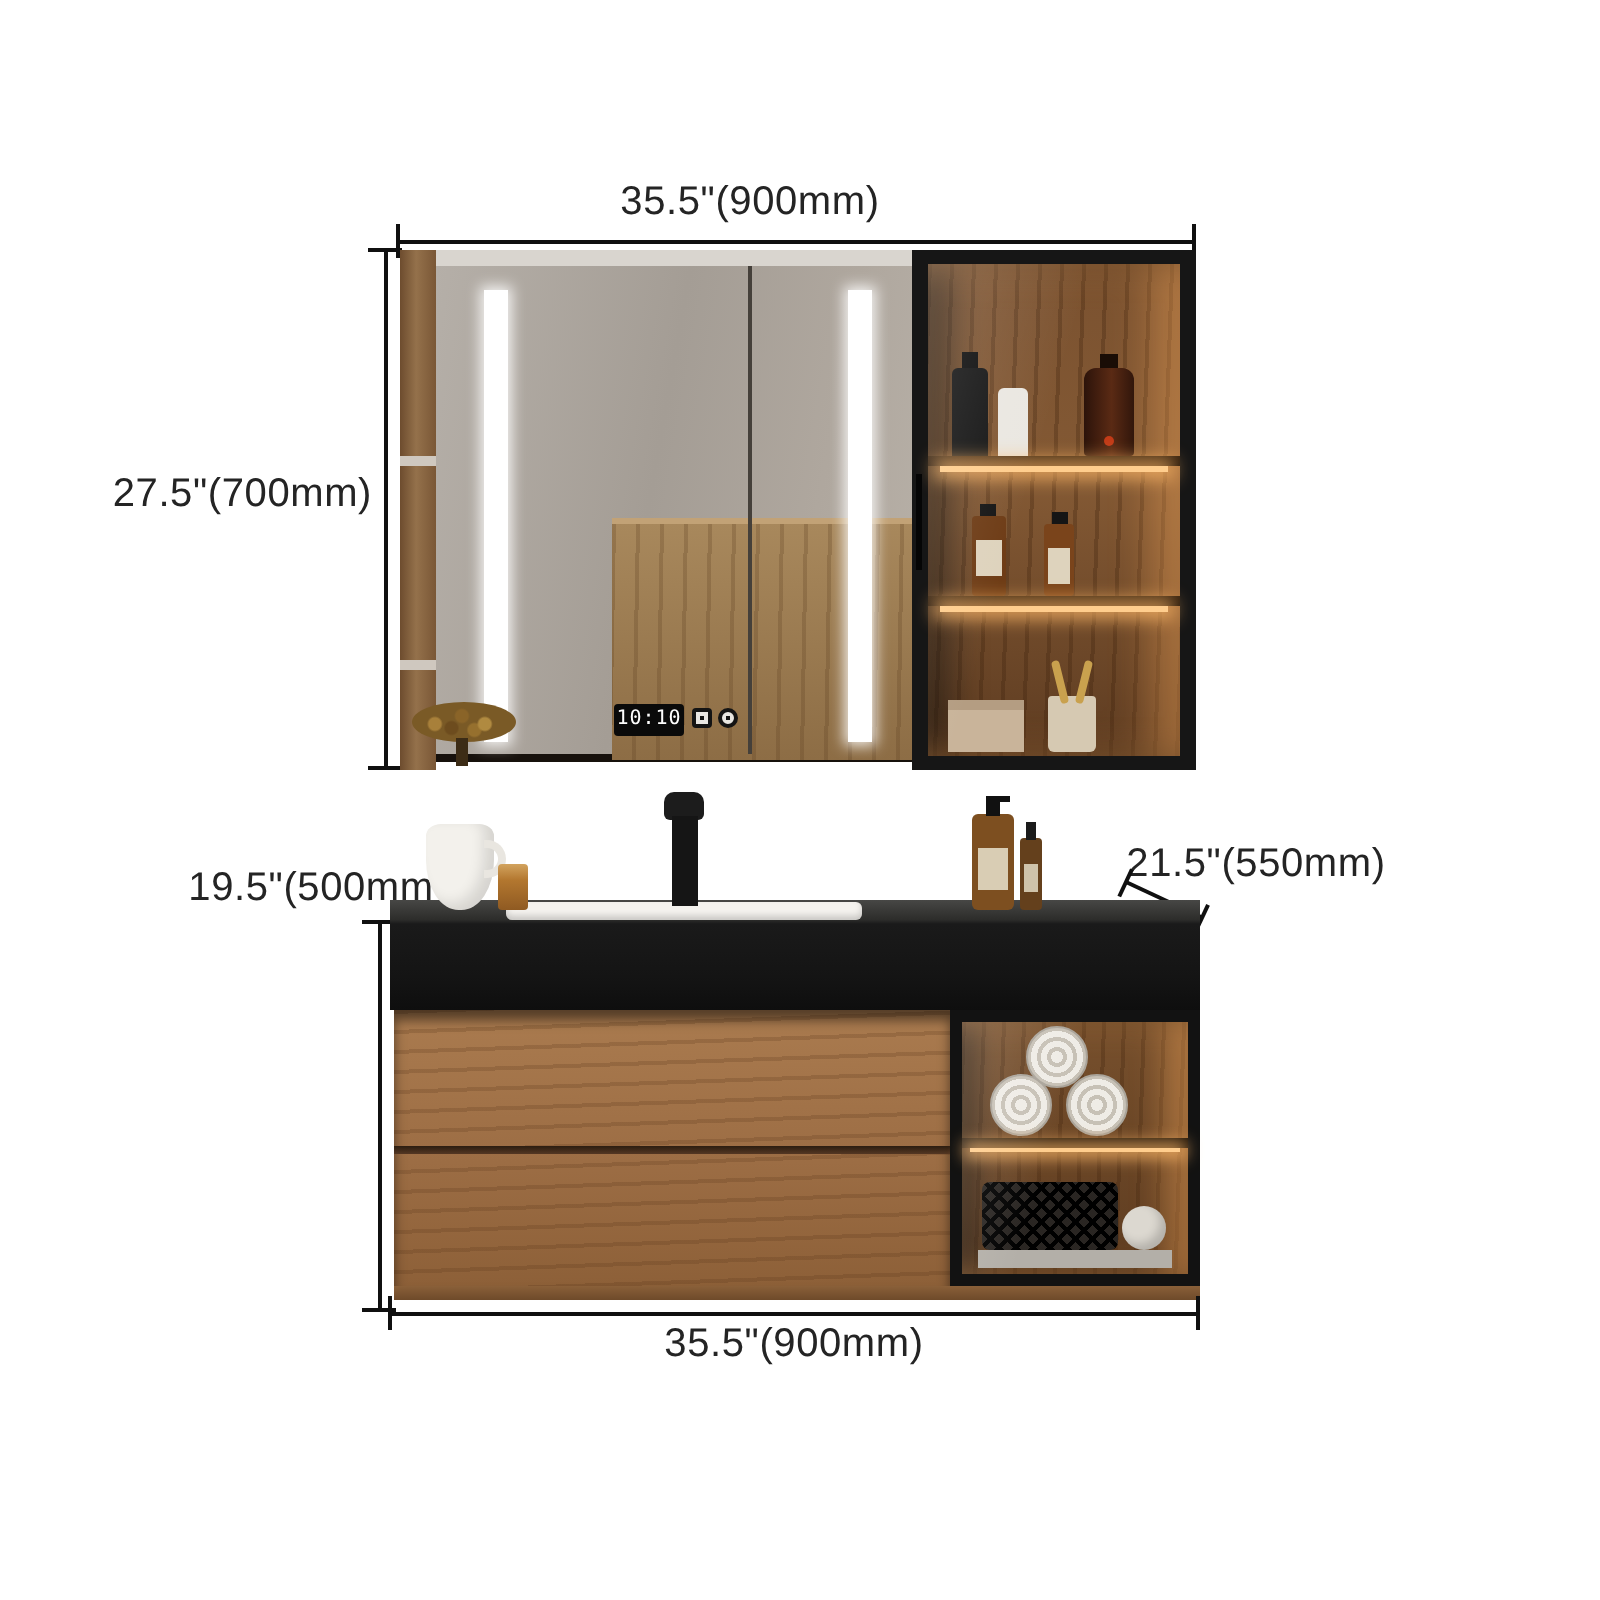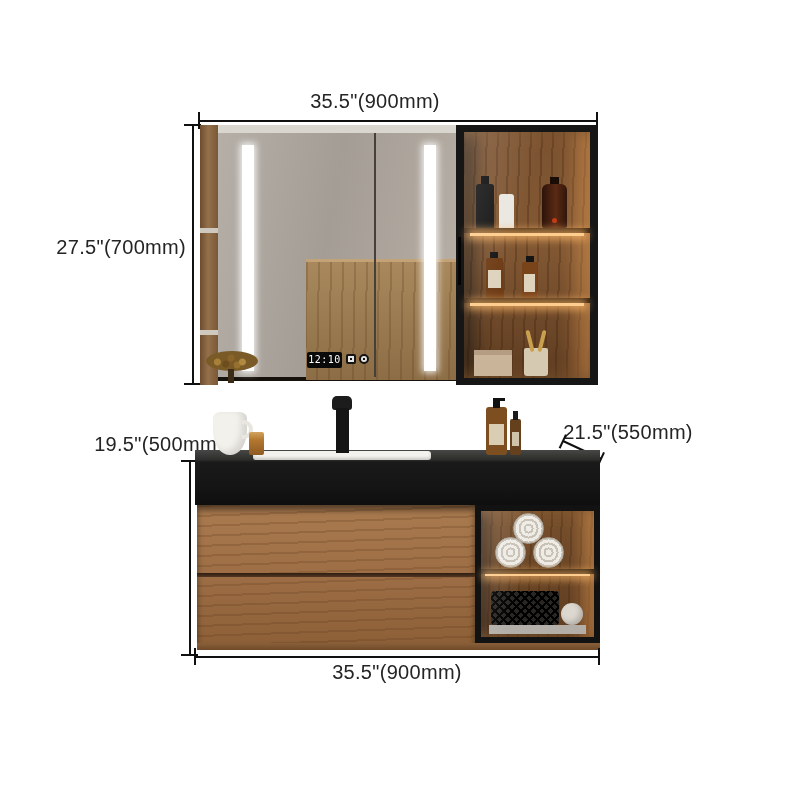--- a/index.html
+++ b/index.html
@@ -139,21 +139,21 @@
     <div class="abs side-shelf">
       <div class="abs shelf-line" style="top:103px"></div>
       <div class="abs shelf-line" style="top:205px"></div>
     </div>
 
     <div class="abs mirror">
       <div class="abs mirror-wood-reflection"></div>
       <div class="abs mirror-seam"></div>
       <div class="abs led-strip" style="left:24px;top:12px;height:226px"></div>
       <div class="abs led-strip" style="left:206px;top:12px;height:226px"></div>
-      <div class="abs clock">12:10</div>
+      <div class="abs clock">10:10</div>
       <div class="abs clock-icon" style="left:128px;top:221px">
           <div class="abs dot"></div>
         </div>
       <div class="abs clock-icon" style="left:141px;top:221px;border-radius:50%">
           <div class="abs dot"></div>
         </div>
     </div>
 
     <div class="abs flowers"></div>
     <div class="abs flower-stem"></div>

